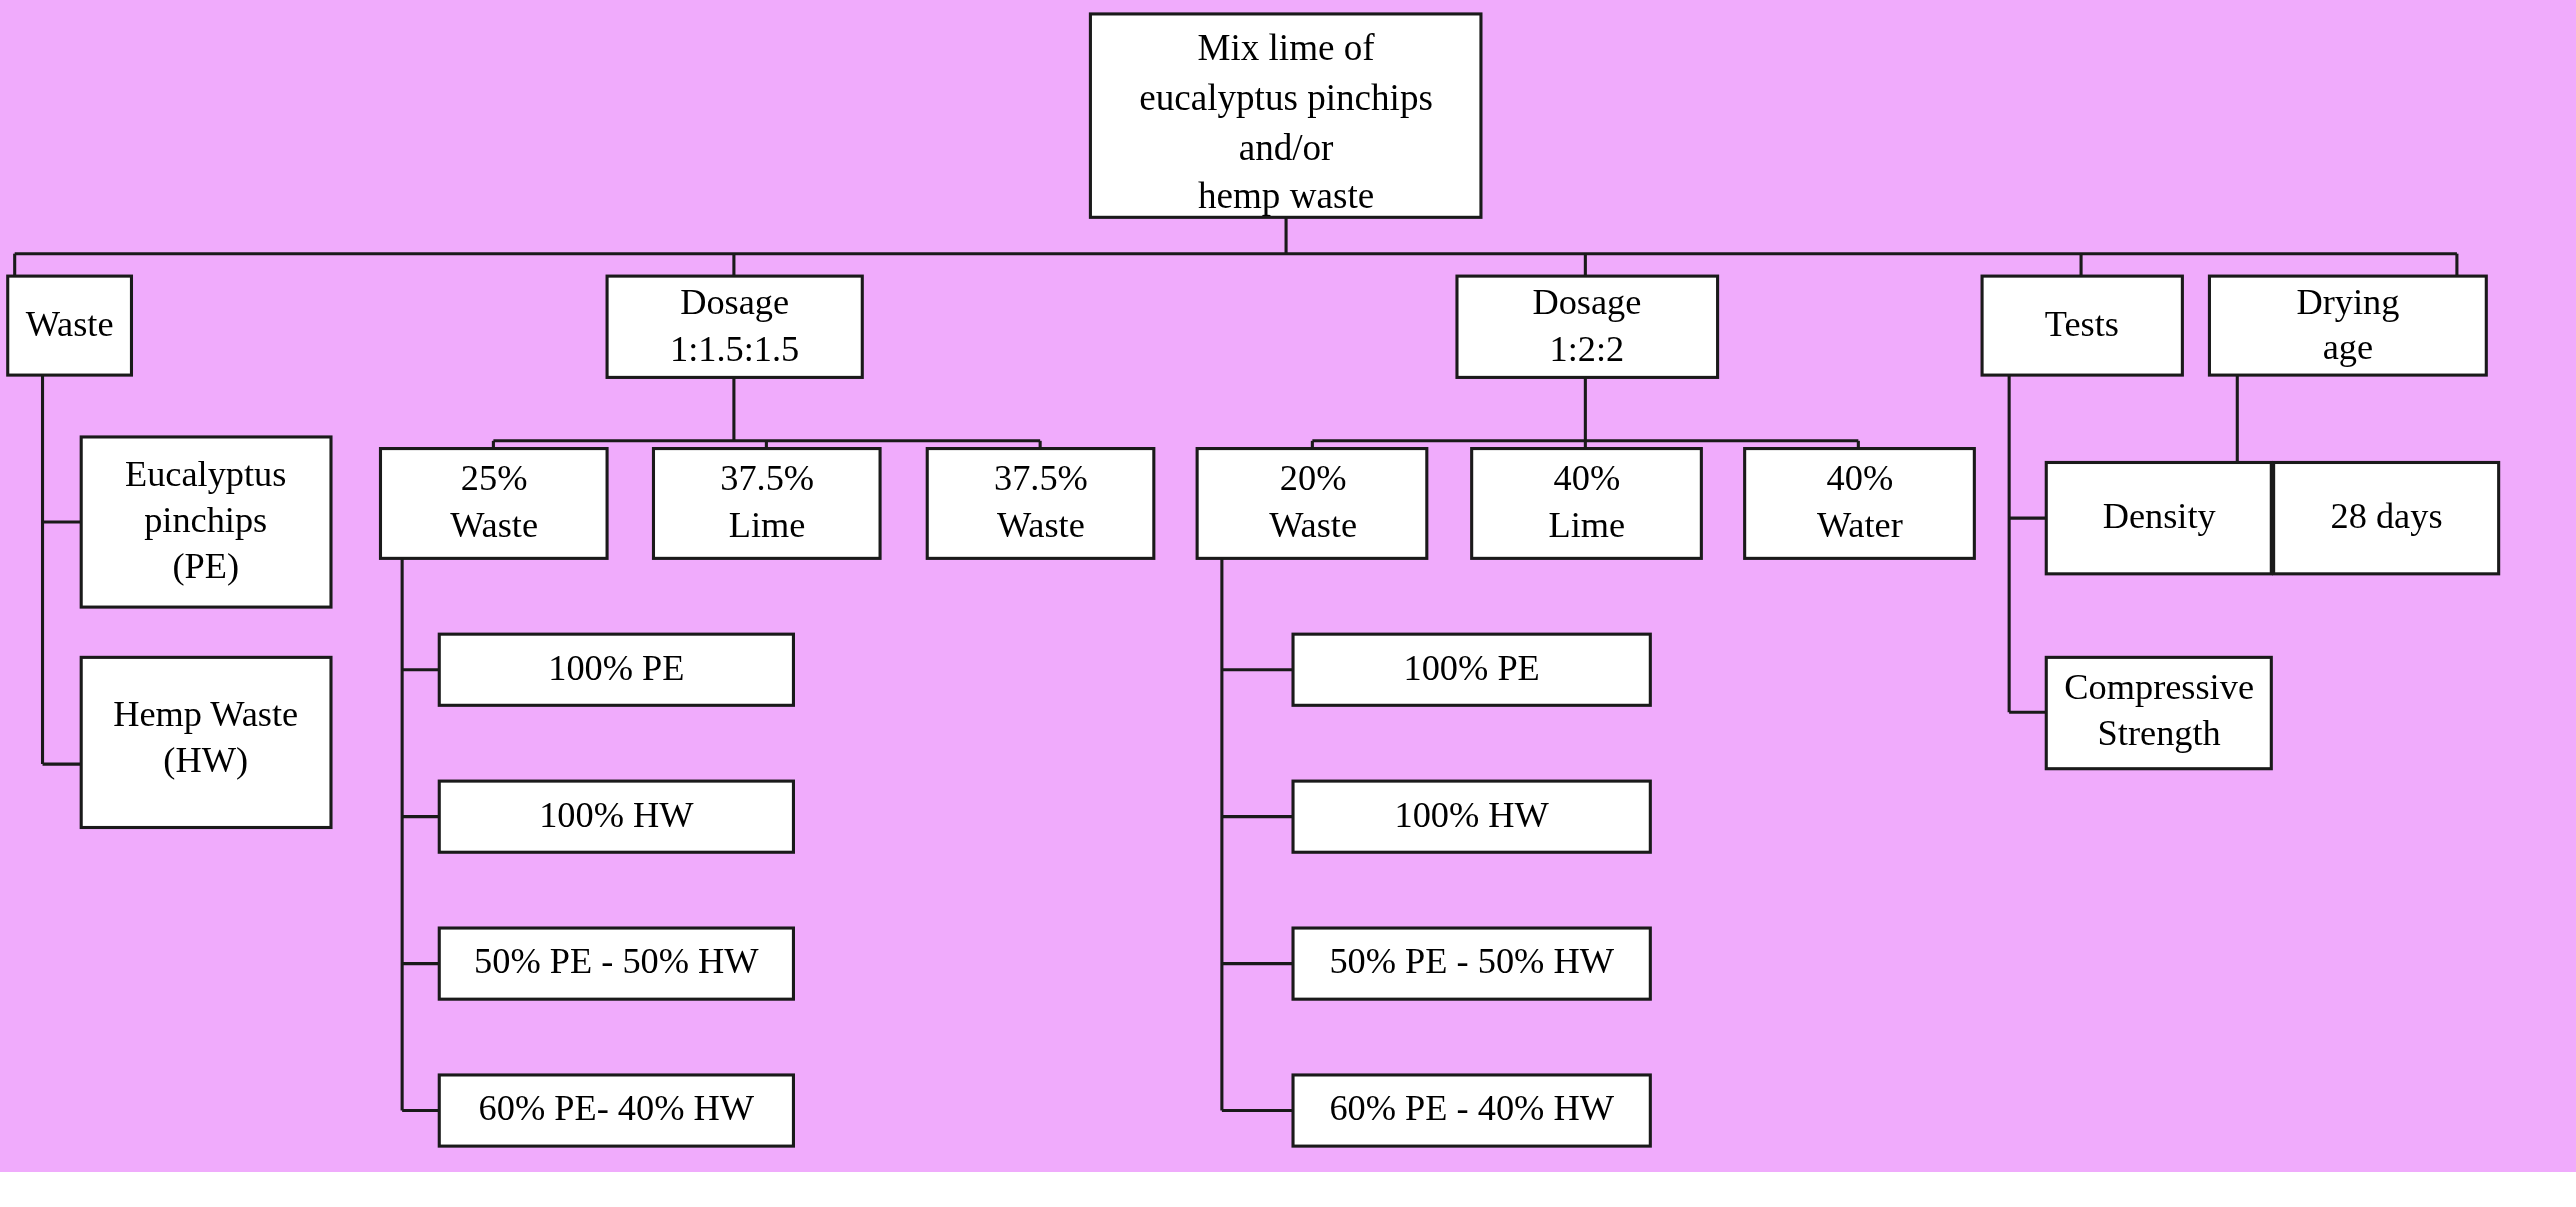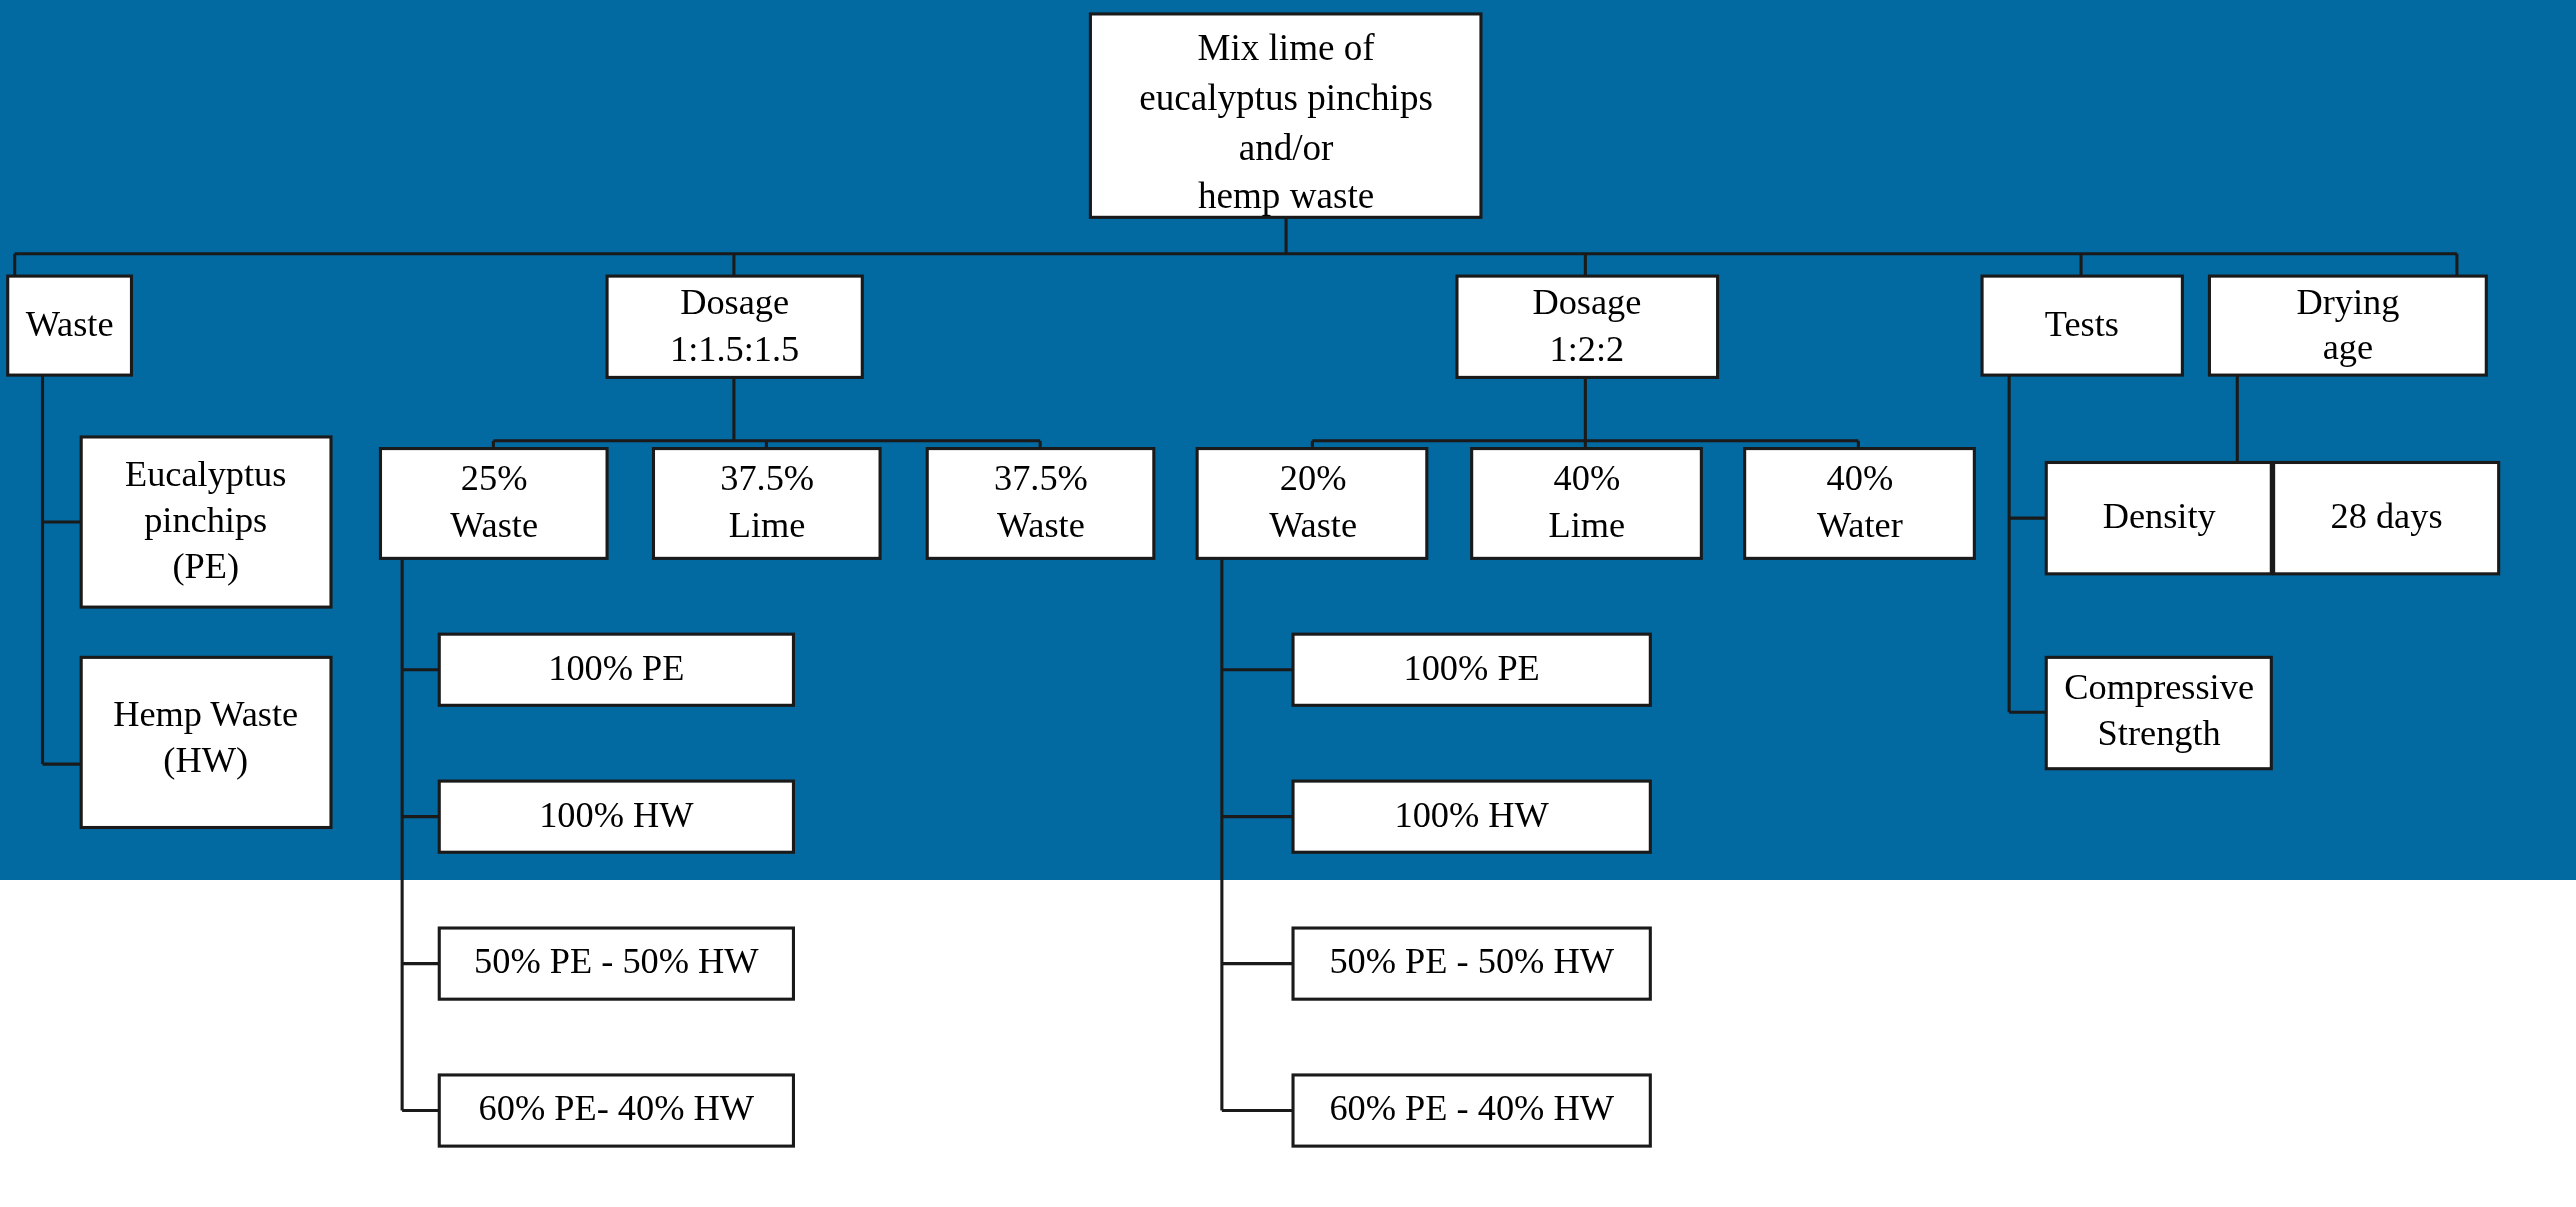--- a/index.html
+++ b/index.html
@@ -9,22 +9,22 @@
   }
   body {
     width: 2576px;
     height: 1208px;
     font-family: "Liberation Serif", "DejaVu Serif", serif;
     overflow: hidden;
   }
   #diagram-root {
     position: relative;
     width: 2576px;
-    height: 880px;
-    background: #0369a1;
+    height: 1172px;
+    background: #f0abfc;
   }
   svg.flow {
     position: absolute;
     top: 0;
     left: 0;
     width: 2576px;
     height: 1208px;
     display: block;
   }
   .node-rect {

